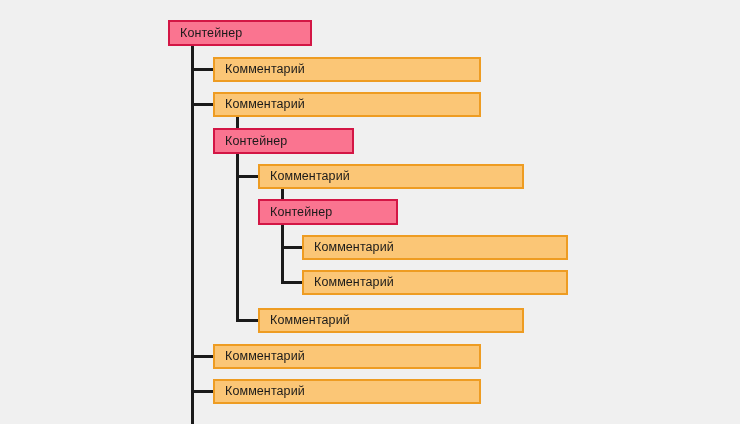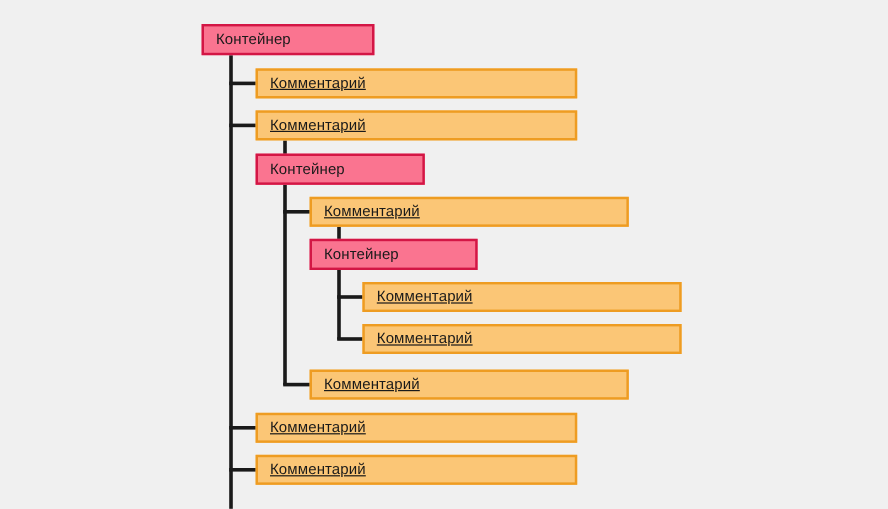--- a/index.html
+++ b/index.html
@@ -32,21 +32,20 @@
     letter-spacing: 0.1px;
     z-index: 3;
   }
   .node-container {
     background: #fa7490;
     border: 2px solid #d31645;
   }
   .node-comment {
     background: #fbc676;
     border: 2px solid #ee9c22;
-    text-decoration: underline;
   }
   .connector {
     position: absolute;
     background: #1a1a1a;
     z-index: 1;
   }
   .trunk {
     width: 2.5px;
   }
   .branch {

